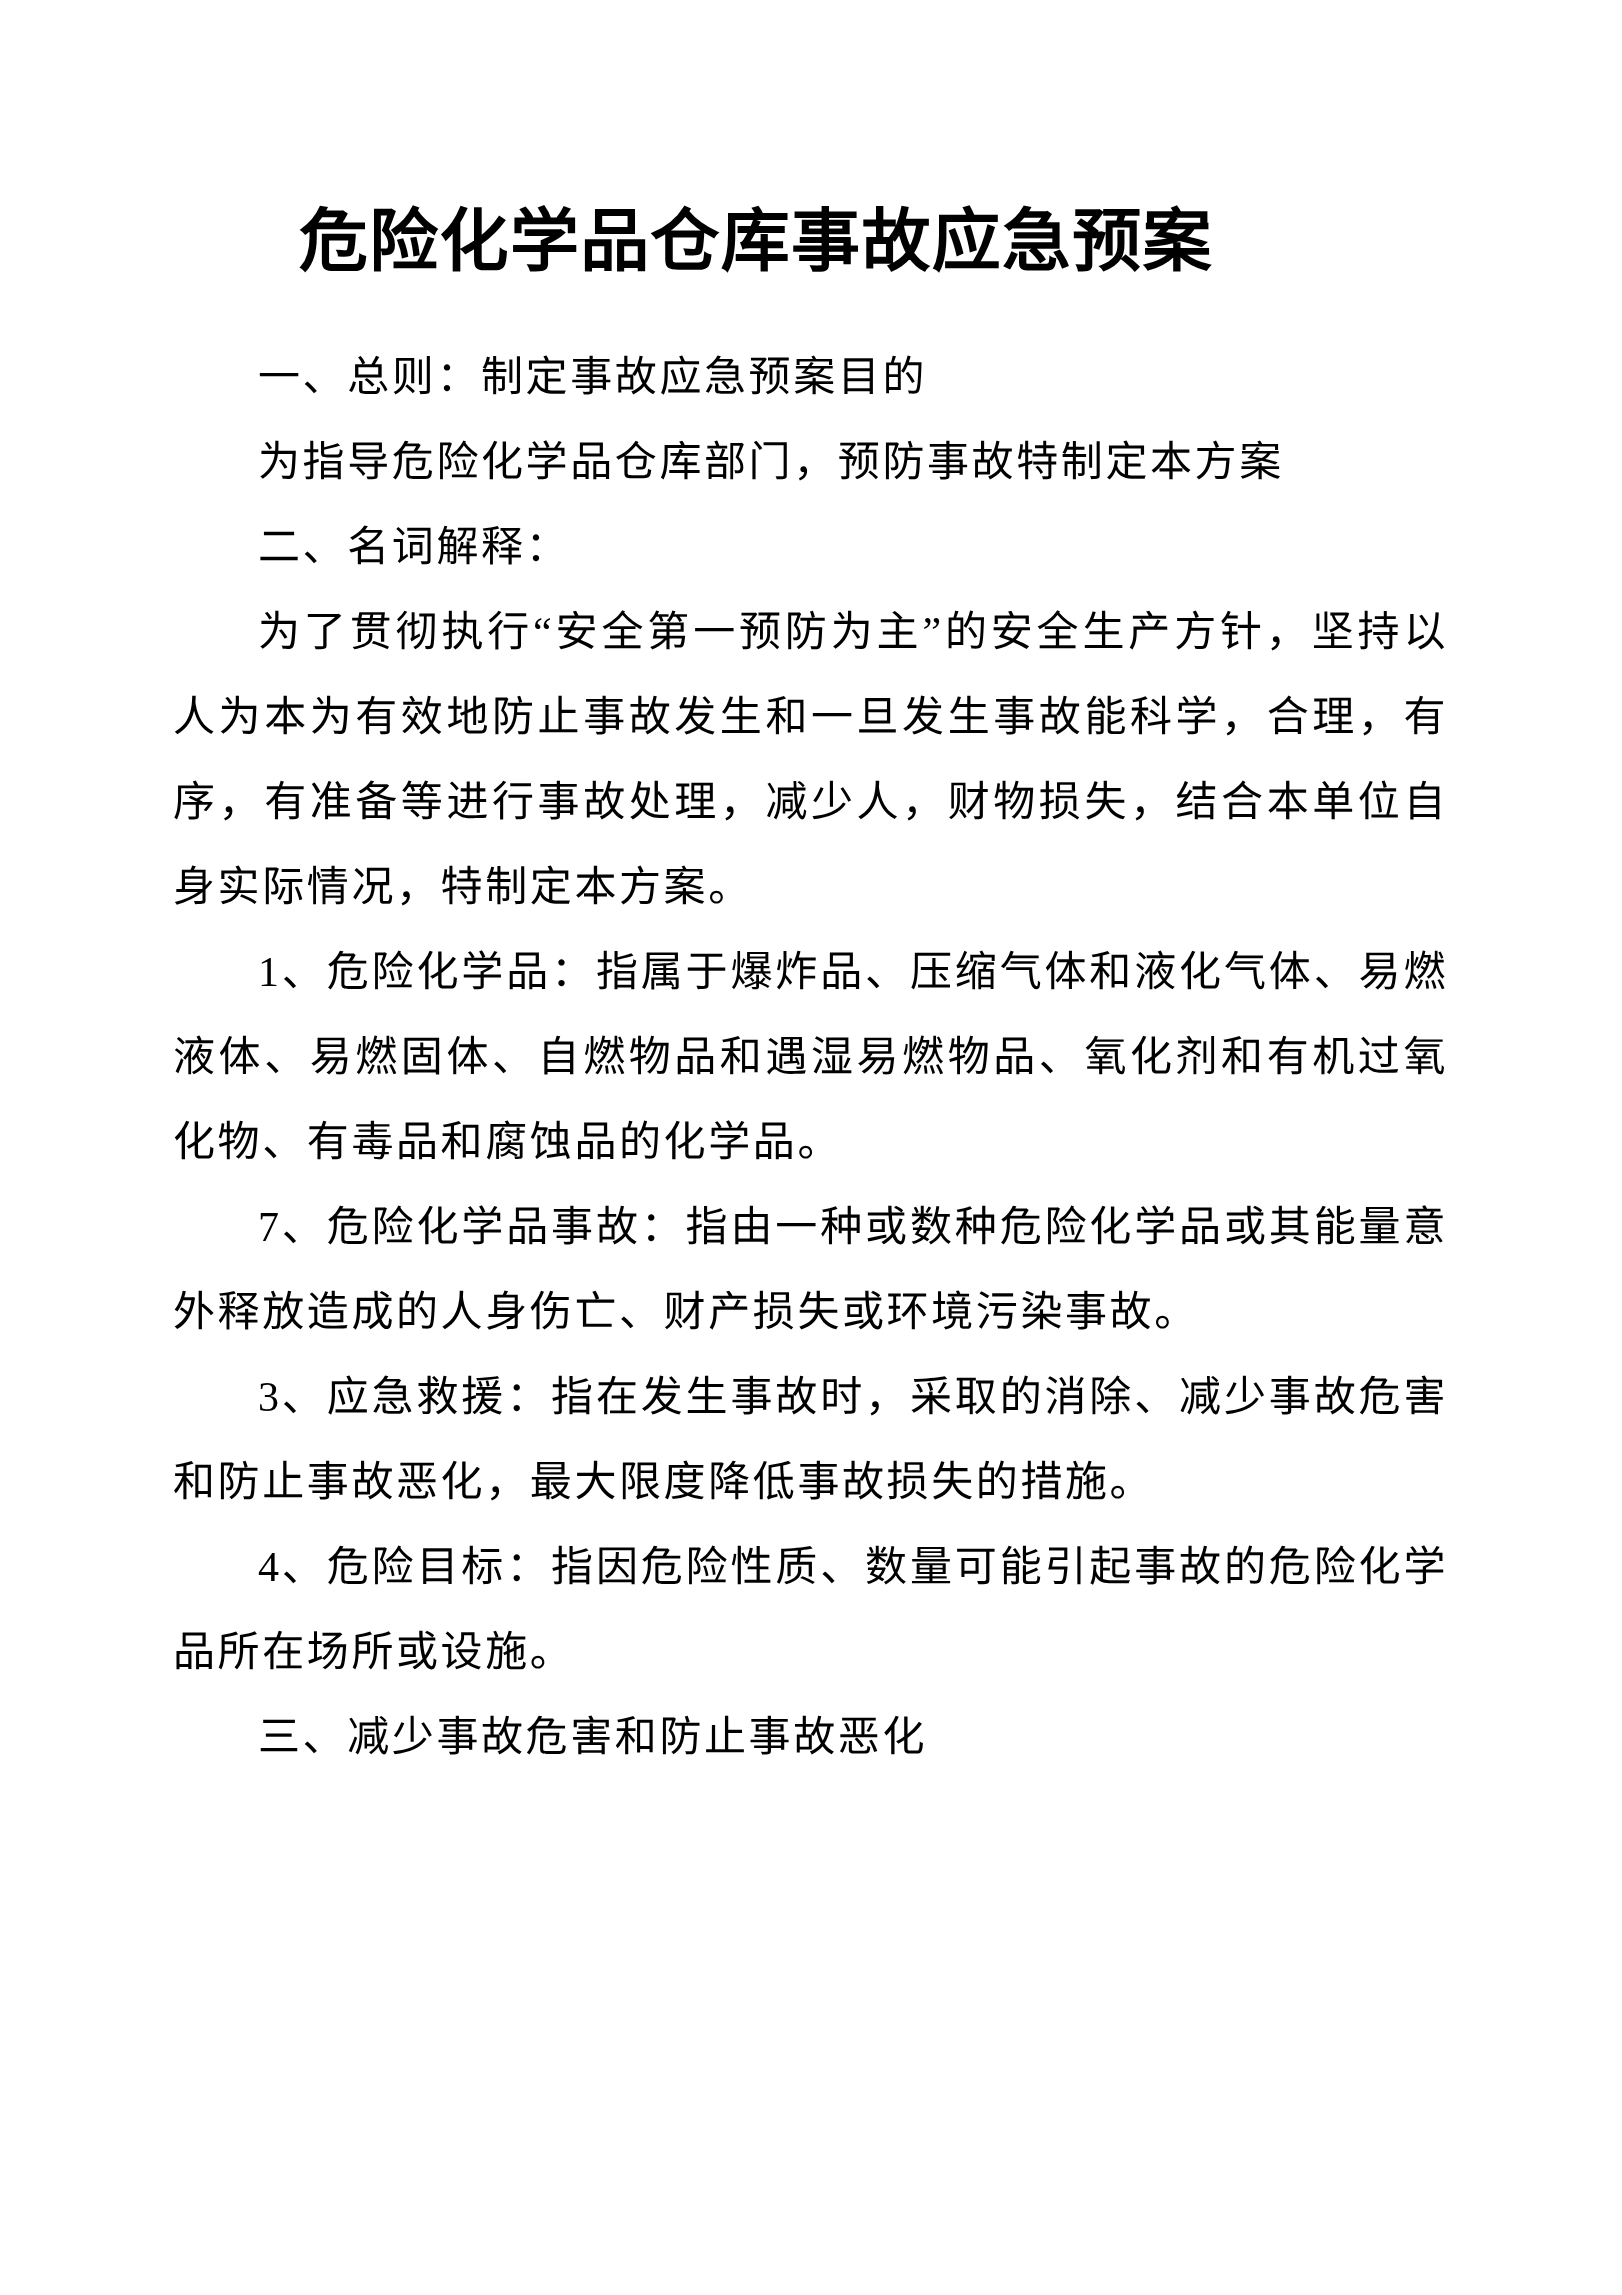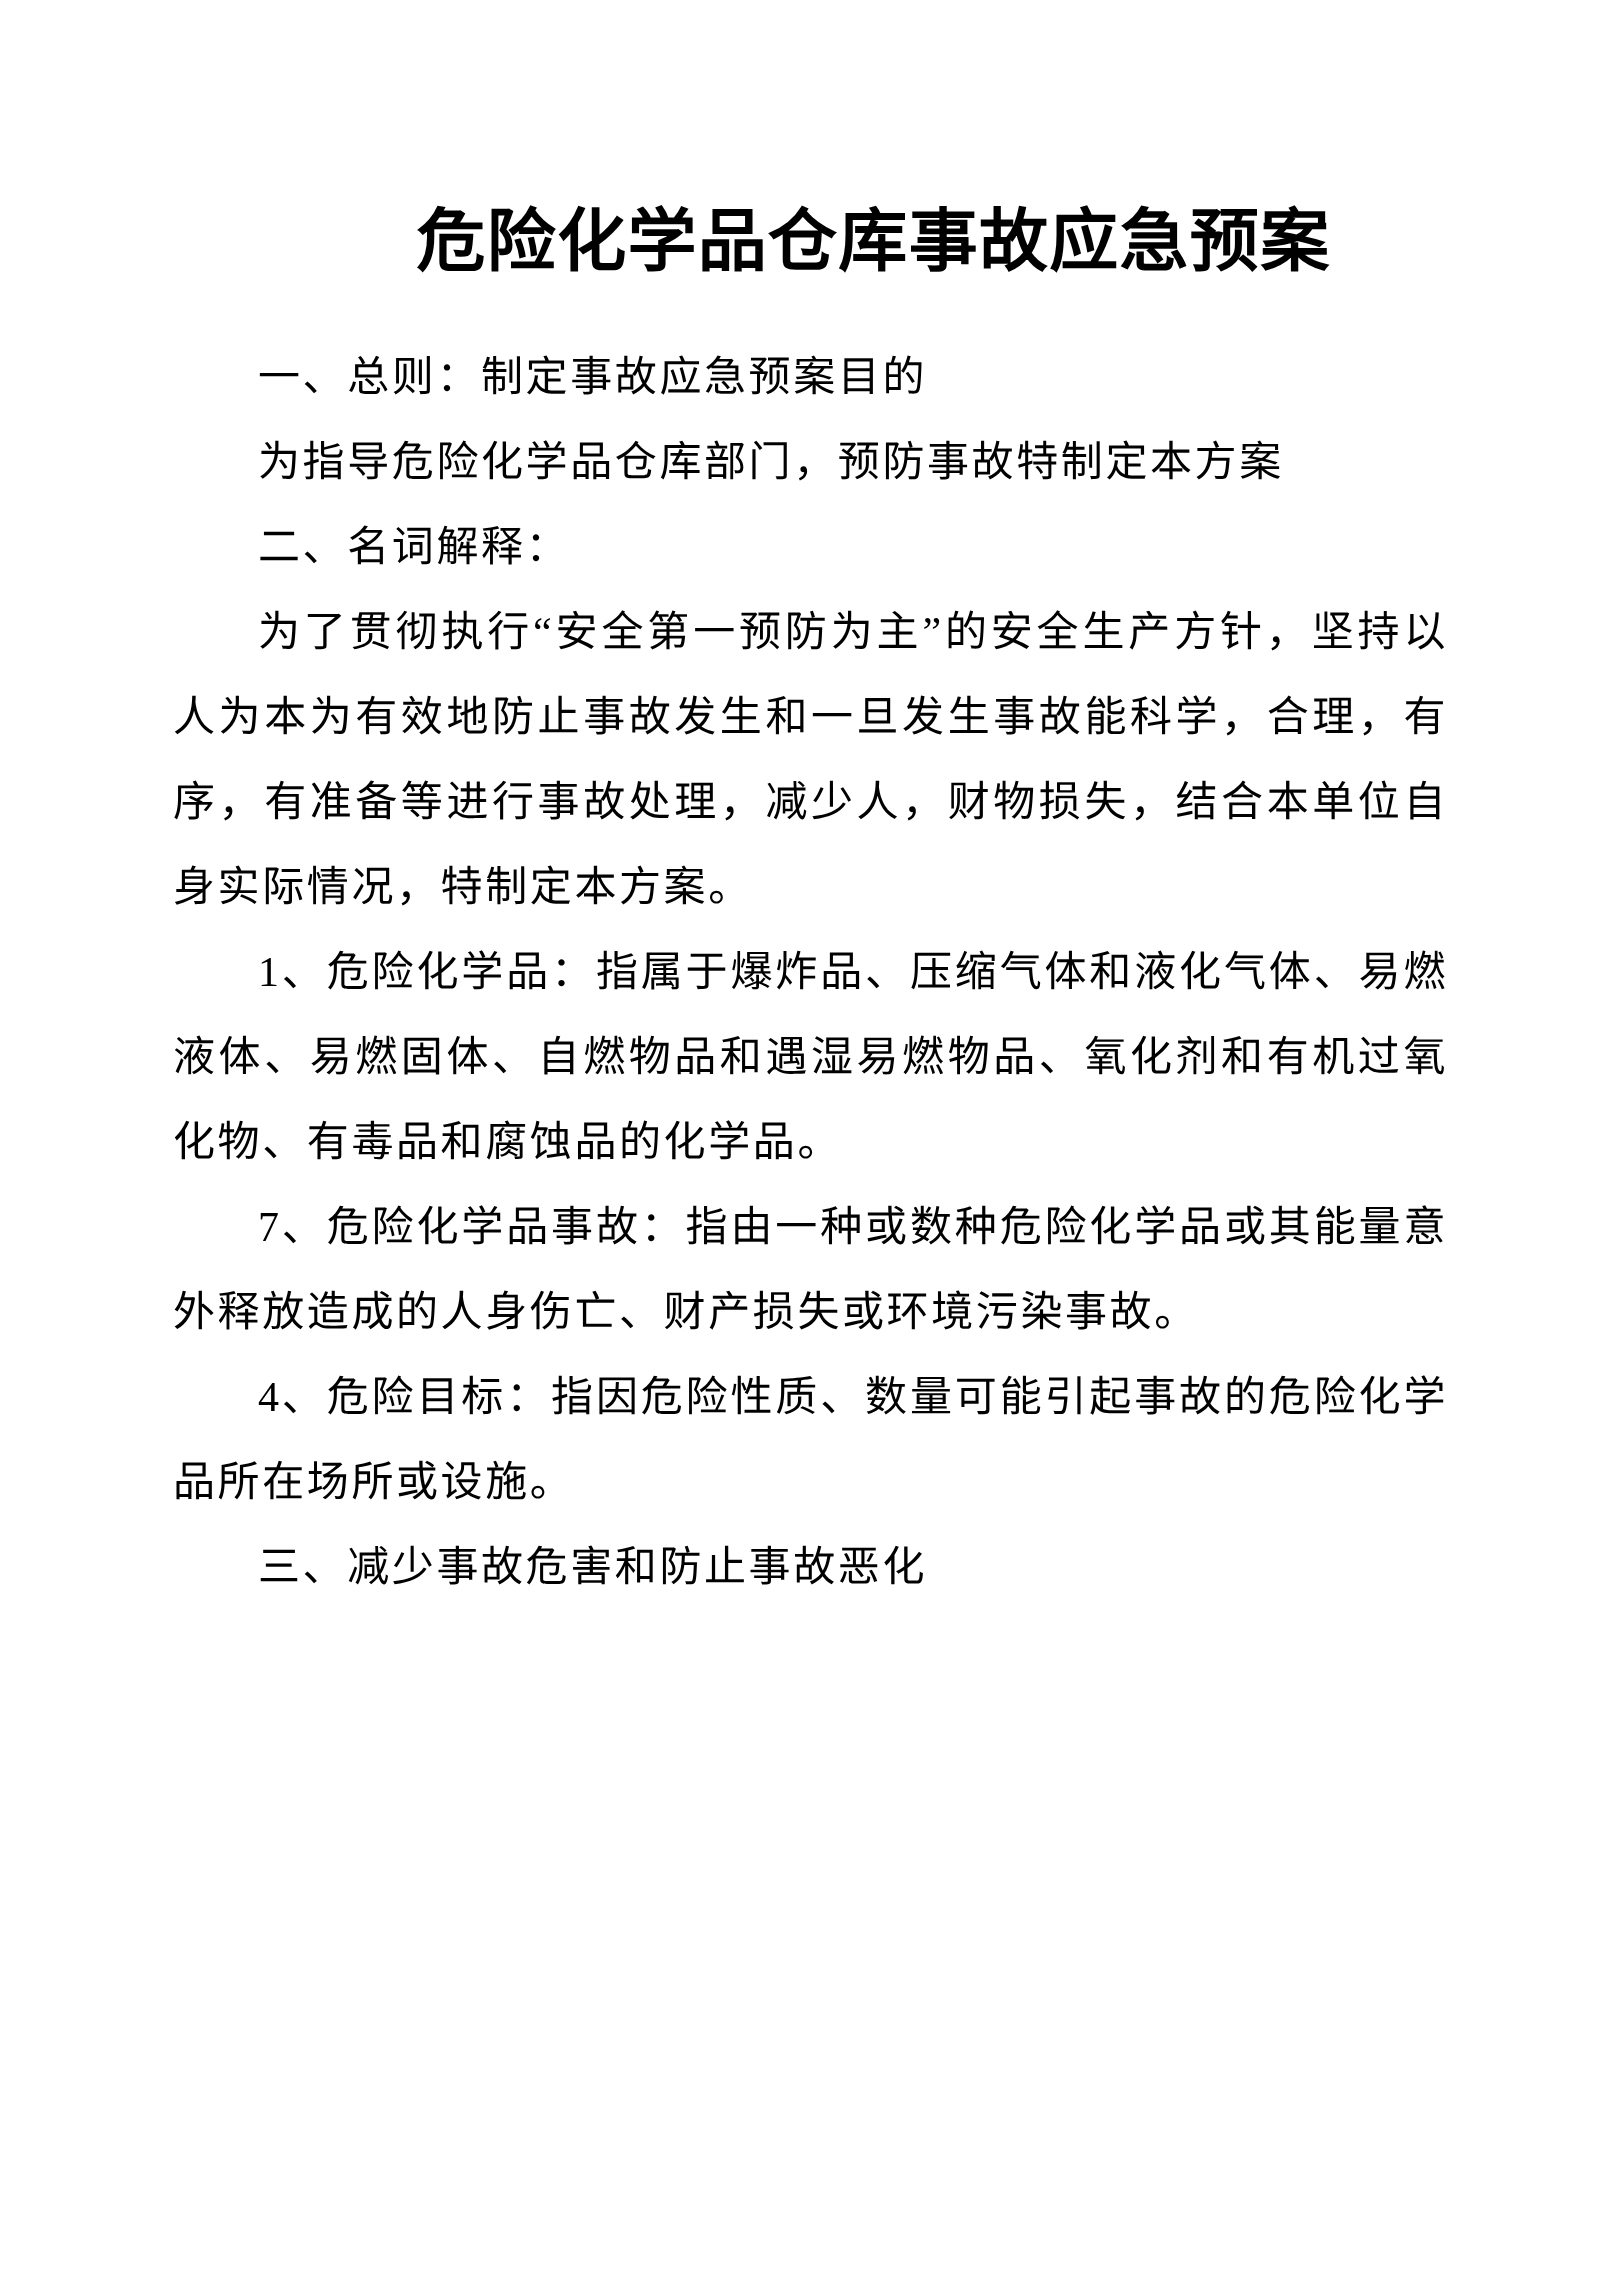--- a/index.html
+++ b/index.html
@@ -18,21 +18,21 @@
     font-family: "Liberation Serif", "DejaVu Serif", serif;
     overflow: hidden;
   }
   .doc-title {
     margin: 0 0 44px 0;
     padding-left: 126px;            
     font-size: 69px;
     line-height: 98px;
     font-weight: bold;
     letter-spacing: 1.3px;
-    text-align: center;
+    text-align: left;
     white-space: nowrap;
   }
   .doc-body p {
     margin: 0;
     font-size: 42px;
     line-height: 85px;
     letter-spacing: 2.6px;
     text-indent: 85px;             
     text-align: justify;
     text-justify: inter-ideograph;
@@ -44,17 +44,18 @@
 <div class="page">
   <h1 class="doc-title">危险化学品仓库事故应急预案</h1>
 
   <div class="doc-body">
     <p>一、总则：制定事故应急预案目的</p>
     <p>为指导危险化学品仓库部门，预防事故特制定本方案</p>
     <p>二、名词解释：</p>
     <p>为了贯彻执行“安全第一预防为主”的安全生产方针，坚持以人为本为有效地防止事故发生和一旦发生事故能科学，合理，有序，有准备等进行事故处理，减少人，财物损失，结合本单位自身实际情况，特制定本方案。</p>
     <p>1、危险化学品：指属于爆炸品、压缩气体和液化气体、易燃液体、易燃固体、自燃物品和遇湿易燃物品、氧化剂和有机过氧化物、有毒品和腐蚀品的化学品。</p>
     <p>7、危险化学品事故：指由一种或数种危险化学品或其能量意外释放造成的人身伤亡、财产损失或环境污染事故。</p>
+    <p>3、应急救援：指在发生事故时，采取的消除、减少事故危害和防止事故恶化，最大限度降低事故损失的措施。</p>
     <p>4、危险目标：指因危险性质、数量可能引起事故的危险化学品所在场所或设施。</p>
     <p>三、减少事故危害和防止事故恶化</p>
   </div>
 </div>
 
 
 </body></html>

